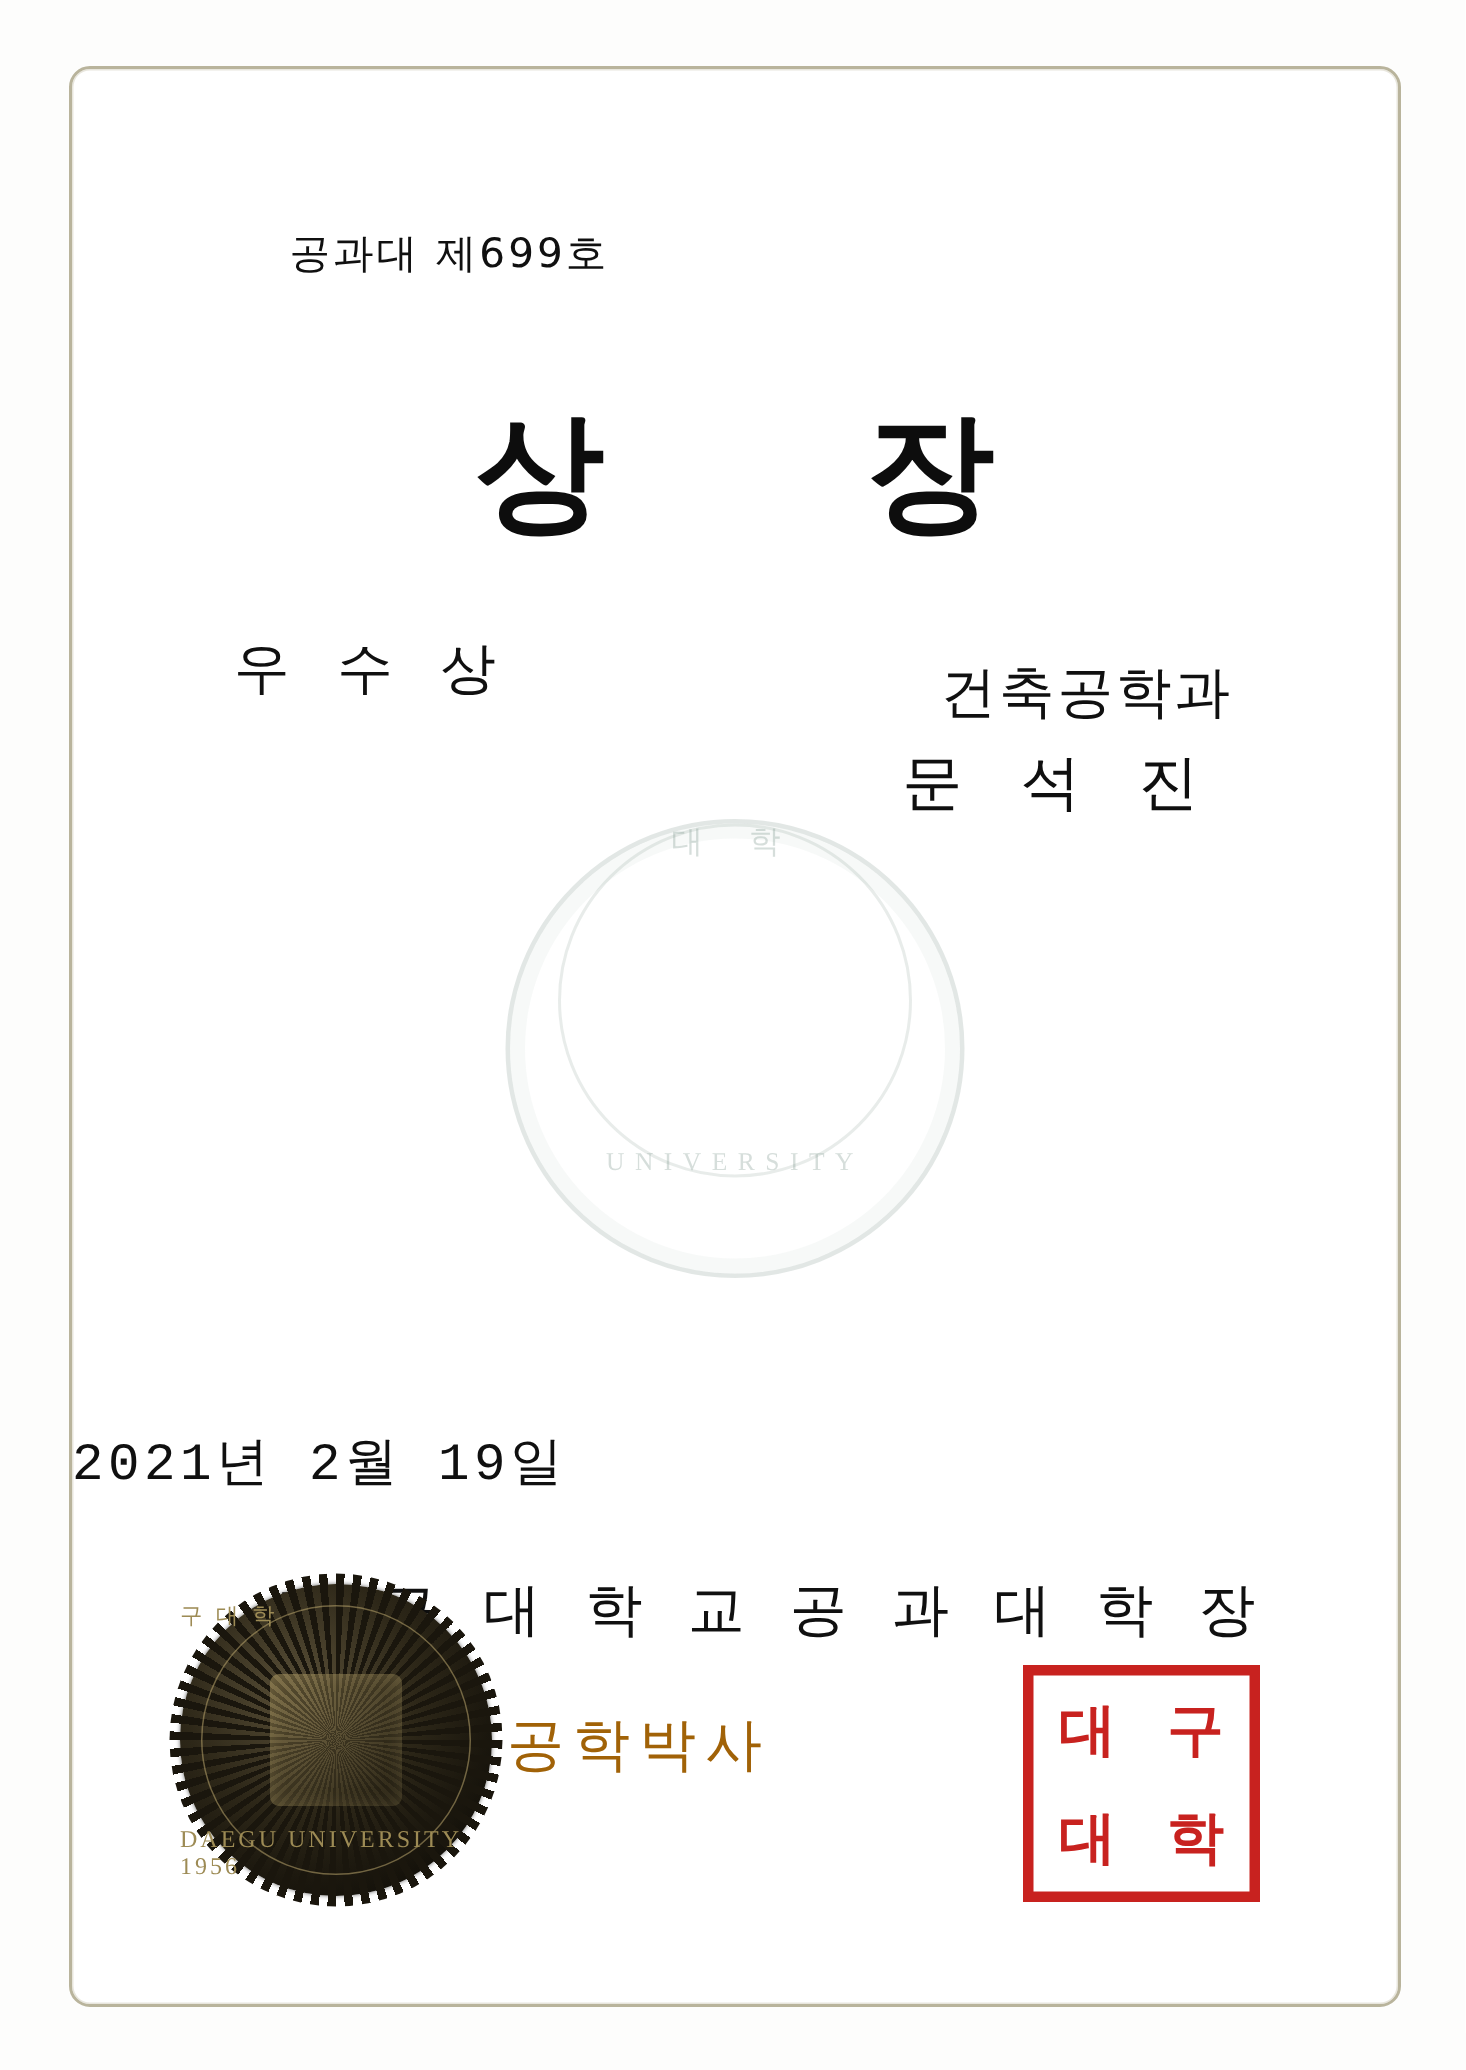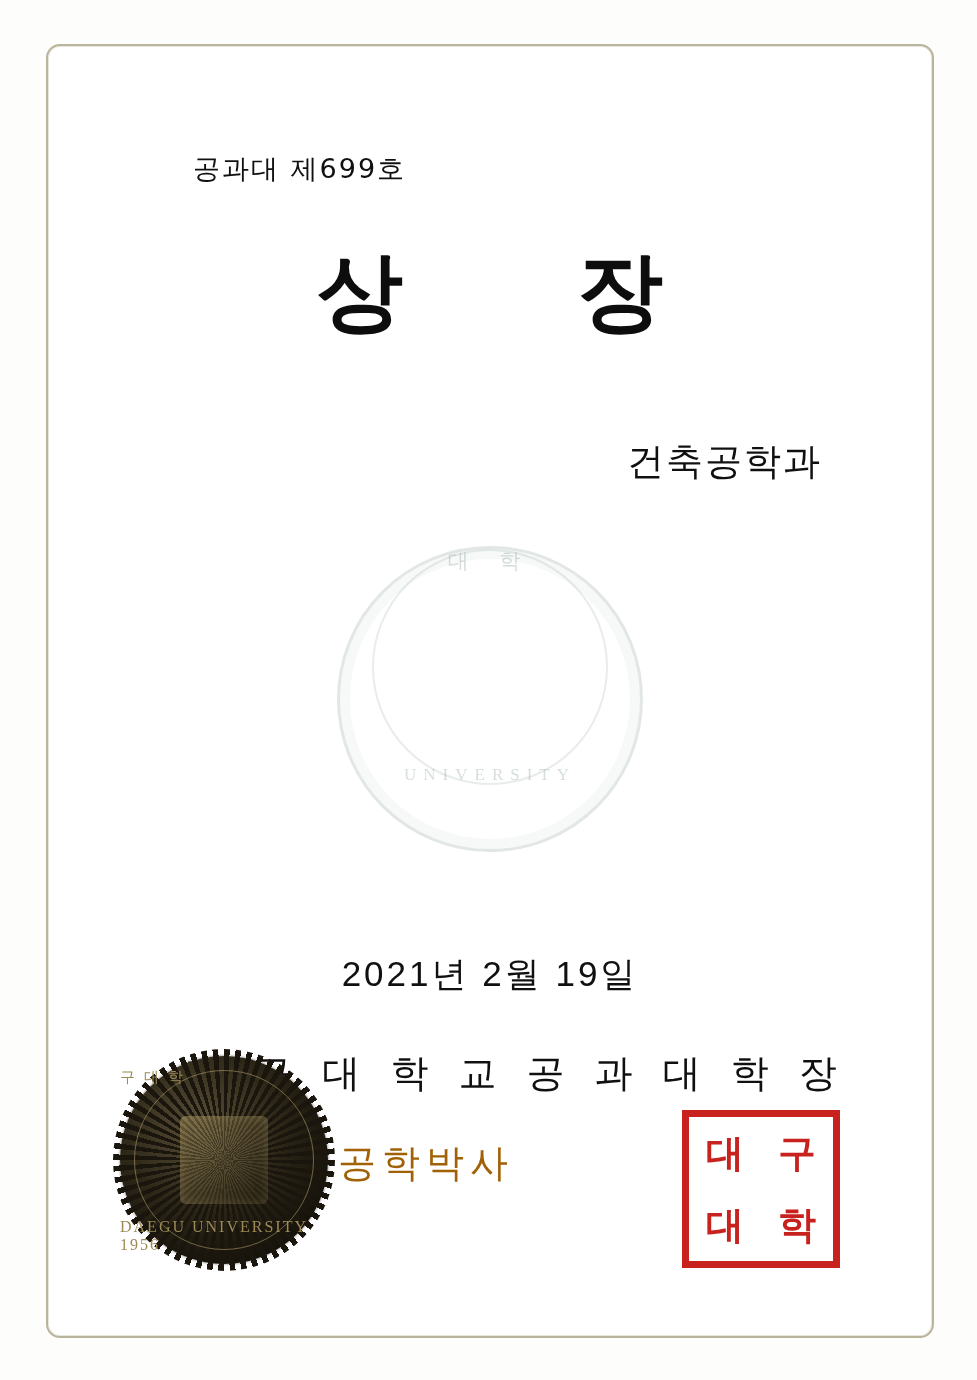--- a/index.html
+++ b/index.html
@@ -83,21 +83,21 @@
     font-size: 27px;
     letter-spacing: 2px;
     color: #101010;
     font-family: "DejaVu Sans", sans-serif;
     margin-left: 40px;
   }
 
   .title {
     position: absolute;
     left: 0;
-    top: 188px;
+    top: 211px;
     width: 100%;
     text-align: center;
     font-size: 86px;
     font-weight: 700;
     letter-spacing: 72px;
     text-indent: 72px;
     color: #0d0d0d;
     font-family: "DejaVu Sans", sans-serif;
   }
 
@@ -145,25 +145,24 @@
     text-indent: 36px;
     text-align: left;
     word-break: keep-all;
   }
 
   .date {
     position: absolute;
     left: 0;
     top: 905px;
     width: 100%;
-    text-align: center;
     font-size: 35px;
     letter-spacing: 3px;
     color: #101010;
-    font-family: Liberation Sans, sans-serif;
+    font-family: Liberation Mono, monospace;
   }
 
   .signer-title {
     position: absolute;
     left: 0;
     top: 1002px;
     width: 100%;
     text-align: center;
     padding-left: 52px;
     box-sizing: border-box;
@@ -276,23 +275,25 @@
         <div class="wm-top">대 학</div>
         <div class="wm-bottom">UNIVERSITY</div>
       </div>
     </div>
 
     <div class="doc-number">공과대 제699호</div>
 
     <div class="title">상 장</div>
 
     <div class="award-row">
+      <div class="award-name">우 수 상</div>
       <div class="dept">건축공학과</div>
     </div>
 
+    <div class="recipient">문 석 진</div>
 
 
     <div class="date">2021년 2월 19일</div>
 
     <div class="signer-title">대 구 대 학 교  공 과 대 학 장</div>
 
     <div class="signer-name-row">
       <span class="signer-degree">공학박사</span>
     </div>
 

